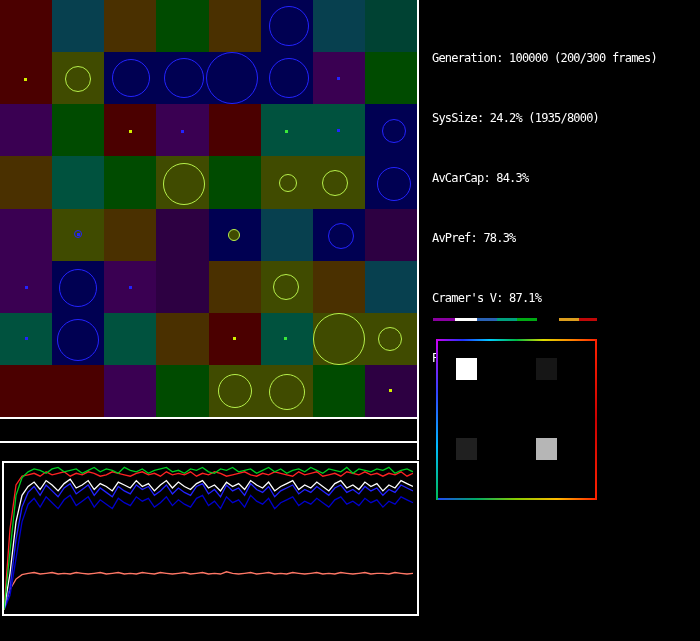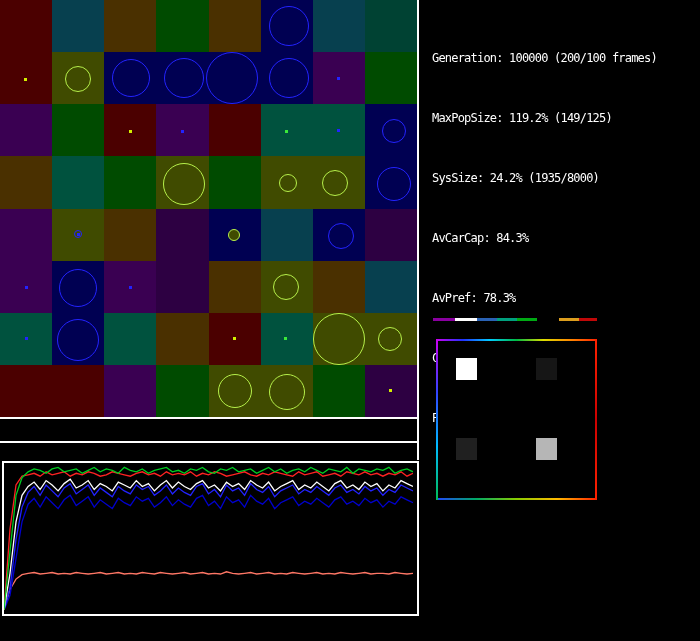--- a/index.html
+++ b/index.html
@@ -148,22 +148,21 @@
         <polyline points="0.0,147.0 6.0,126.4 12.0,116.1 18.0,111.7 24.1,110.3 30.1,109.5 36.1,111.0 42.1,110.3 48.1,109.5 54.1,111.0 60.1,110.3 66.2,111.0 72.2,109.5 78.2,110.3 84.2,111.0 90.2,110.3 96.2,109.5 102.3,111.0 108.3,110.3 114.3,109.5 120.3,111.0 126.3,110.3 132.3,111.0 138.3,109.5 144.4,110.3 150.4,111.0 156.4,109.5 162.4,110.3 168.4,111.0 174.4,110.3 180.4,109.5 186.5,111.0 192.5,110.3 198.5,109.5 204.5,111.0 210.5,110.3 216.5,111.0 222.5,108.8 228.6,110.3 234.6,111.0 240.6,110.3 246.6,109.5 252.6,111.0 258.6,110.3 264.6,109.5 270.7,111.0 276.7,110.3 282.7,111.0 288.7,109.5 294.7,110.3 300.7,111.0 306.8,110.3 312.8,109.5 318.8,111.0 324.8,110.3 330.8,111.0 336.8,109.5 342.8,110.3 348.9,111.0 354.9,110.3 360.9,109.5 366.9,111.0 372.9,110.3 378.9,110.3 384.9,111.0 391.0,109.5 397.0,110.3 403.0,111.0 409.0,110.3" fill="none" stroke="#ff7766" stroke-width="1.3"></polyline>
         <polyline points="0.0,147.0 6.0,132.3 12.0,95.6 18.0,58.8 24.1,41.2 30.1,35.3 36.1,44.1 42.1,33.8 48.1,39.7 54.1,45.6 60.1,36.8 66.2,32.3 72.2,42.6 78.2,38.2 84.2,33.8 90.2,44.1 96.2,36.8 102.3,41.2 108.3,45.6 114.3,35.3 120.3,39.7 126.3,42.6 132.3,33.8 138.3,38.2 144.4,35.3 150.4,44.1 156.4,39.7 162.4,33.8 168.4,42.6 174.4,36.8 180.4,41.2 186.5,44.1 192.5,35.3 198.5,32.3 204.5,42.6 210.5,38.2 216.5,45.6 222.5,33.8 228.6,39.7 234.6,36.8 240.6,44.1 246.6,32.3 252.6,38.2 258.6,41.2 264.6,35.3 270.7,45.6 276.7,39.7 282.7,36.8 288.7,33.8 294.7,42.6 300.7,38.2 306.8,41.2 312.8,35.3 318.8,39.7 324.8,44.1 330.8,36.8 336.8,33.8 342.8,41.2 348.9,38.2 354.9,42.6 360.9,35.3 366.9,39.7 372.9,36.8 378.9,44.1 384.9,38.2 391.0,41.2 397.0,33.8 403.0,36.8 409.0,39.7" fill="none" stroke="#0000cc" stroke-width="1.3"></polyline>
         <polyline points="0.0,147.0 6.0,125.0 12.0,76.4 18.0,44.1 24.1,29.4 30.1,23.5 36.1,32.3 42.1,22.0 48.1,27.9 54.1,33.8 60.1,25.0 66.2,20.6 72.2,30.9 78.2,26.5 84.2,22.0 90.2,32.3 96.2,25.0 102.3,29.4 108.3,33.8 114.3,23.5 120.3,27.9 126.3,30.9 132.3,22.0 138.3,26.5 144.4,23.5 150.4,32.3 156.4,27.9 162.4,22.0 168.4,30.9 174.4,25.0 180.4,29.4 186.5,32.3 192.5,23.5 198.5,20.6 204.5,30.9 210.5,26.5 216.5,33.8 222.5,22.0 228.6,27.9 234.6,25.0 240.6,32.3 246.6,20.6 252.6,26.5 258.6,29.4 264.6,23.5 270.7,33.8 276.7,27.9 282.7,25.0 288.7,22.0 294.7,30.9 300.7,26.5 306.8,29.4 312.8,23.5 318.8,27.9 324.8,32.3 330.8,25.0 336.8,22.0 342.8,29.4 348.9,26.5 354.9,30.9 360.9,23.5 366.9,27.9 372.9,25.0 378.9,32.3 384.9,26.5 391.0,29.4 397.0,22.0 403.0,25.0 409.0,27.9" fill="none" stroke="#2222ff" stroke-width="1.3"></polyline>
         <polyline points="0.0,147.0 6.0,110.3 12.0,58.8 18.0,32.3 24.1,23.5 30.1,19.1 36.1,26.5 42.1,17.6 48.1,22.0 54.1,27.9 60.1,20.6 66.2,16.2 72.2,25.0 78.2,22.0 84.2,17.6 90.2,26.5 96.2,20.6 102.3,23.5 108.3,27.9 114.3,19.1 120.3,22.0 126.3,25.0 132.3,17.6 138.3,23.5 144.4,20.6 150.4,27.9 156.4,22.0 162.4,17.6 168.4,25.0 174.4,19.1 180.4,23.5 186.5,26.5 192.5,20.6 198.5,17.6 204.5,25.0 210.5,22.0 216.5,27.9 222.5,19.1 228.6,23.5 234.6,20.6 240.6,26.5 246.6,17.6 252.6,22.0 258.6,25.0 264.6,19.1 270.7,27.9 276.7,23.5 282.7,20.6 288.7,17.6 294.7,26.5 300.7,22.0 306.8,25.0 312.8,19.1 318.8,23.5 324.8,27.9 330.8,20.6 336.8,17.6 342.8,25.0 348.9,22.0 354.9,26.5 360.9,19.1 366.9,23.5 372.9,20.6 378.9,27.9 384.9,22.0 391.0,25.0 397.0,17.6 403.0,20.6 409.0,23.5" fill="none" stroke="#ffffff" stroke-width="1.3"></polyline>
         <polyline points="0.0,147.0 6.0,66.1 12.0,22.0 18.0,13.2 24.1,11.8 30.1,10.3 36.1,13.2 42.1,8.8 48.1,11.8 54.1,10.3 60.1,8.8 66.2,13.2 72.2,10.3 78.2,11.8 84.2,8.8 90.2,10.3 96.2,13.2 102.3,11.8 108.3,8.8 114.3,10.3 120.3,11.8 126.3,13.2 132.3,10.3 138.3,8.8 144.4,11.8 150.4,10.3 156.4,13.2 162.4,8.8 168.4,11.8 174.4,10.3 180.4,11.8 186.5,8.8 192.5,13.2 198.5,10.3 204.5,11.8 210.5,8.8 216.5,10.3 222.5,13.2 228.6,11.8 234.6,10.3 240.6,8.8 246.6,11.8 252.6,13.2 258.6,10.3 264.6,11.8 270.7,8.8 276.7,10.3 282.7,11.8 288.7,13.2 294.7,8.8 300.7,11.8 306.8,10.3 312.8,8.8 318.8,13.2 324.8,11.8 330.8,10.3 336.8,13.2 342.8,8.8 348.9,10.3 354.9,11.8 360.9,8.8 366.9,11.8 372.9,10.3 378.9,13.2 384.9,10.3 391.0,11.8 397.0,8.8 403.0,13.2 409.0,10.3" fill="none" stroke="#ff2222" stroke-width="1.3"></polyline>
         <polyline points="0.0,147.0 6.0,88.2 12.0,32.3 18.0,14.7 24.1,8.8 30.1,5.9 36.1,7.3 42.1,10.3 48.1,5.9 54.1,4.4 60.1,8.8 66.2,7.3 72.2,5.9 78.2,10.3 84.2,7.3 90.2,4.4 96.2,8.8 102.3,5.9 108.3,7.3 114.3,10.3 120.3,4.4 126.3,7.3 132.3,8.8 138.3,5.9 144.4,10.3 150.4,7.3 156.4,5.9 162.4,4.4 168.4,8.8 174.4,7.3 180.4,10.3 186.5,5.9 192.5,7.3 198.5,4.4 204.5,8.8 210.5,10.3 216.5,5.9 222.5,7.3 228.6,4.4 234.6,8.8 240.6,7.3 246.6,5.9 252.6,10.3 258.6,7.3 264.6,4.4 270.7,8.8 276.7,5.9 282.7,10.3 288.7,7.3 294.7,5.9 300.7,8.8 306.8,4.4 312.8,7.3 318.8,10.3 324.8,5.9 330.8,7.3 336.8,8.8 342.8,4.4 348.9,10.3 354.9,5.9 360.9,7.3 366.9,8.8 372.9,5.9 378.9,7.3 384.9,4.4 391.0,10.3 397.0,7.3 403.0,5.9 409.0,8.8" fill="none" stroke="#00cc22" stroke-width="1.3"></polyline>
       </svg>
   </div>
 
   <div id="stats">
-    <div>Generation: 100000 (200/100 frames)</div>
-    <div>MaxPopSize: 119.2% (149/125)</div>
+    <div>Generation: 100000 (200/300 frames)</div>
     <div>SysSize: 24.2% (1935/8000)</div>
     <div>AvCarCap: 84.3%</div>
     <div>AvPref: 78.3%</div>
     <div>Cramer's V: 87.1%</div>
     <div>Purebred: 93.4%</div>
   </div>
 
   <div id="pop-strip">
       <div class="seg" style="left: 0px; width: 22px; background: rgb(138, 0, 160);"></div>
       <div class="seg" style="left: 22px; width: 22px; background: rgb(255, 255, 255);"></div>

